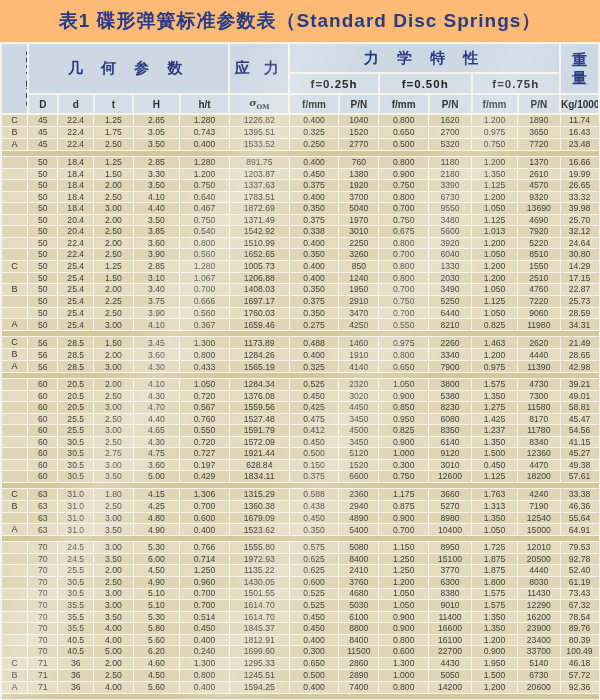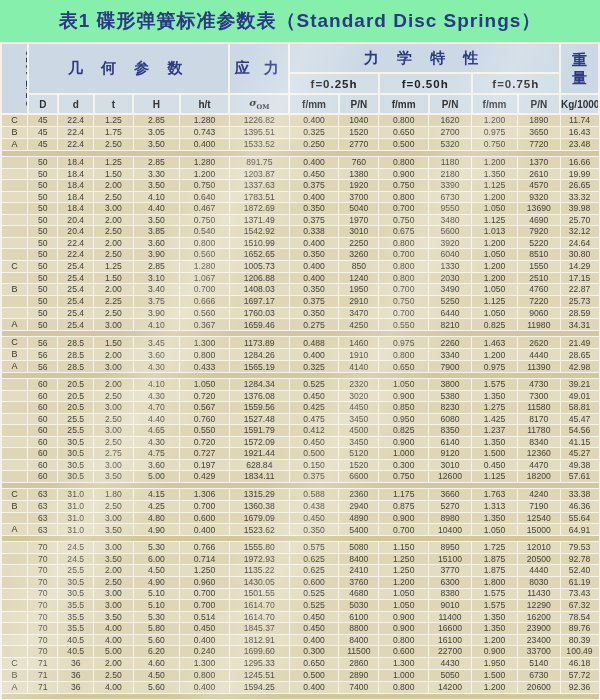--- a/index.html
+++ b/index.html
@@ -8,21 +8,21 @@
     width:600px;height:700px;
     background:#f2f1ec;
     overflow:hidden;
     font-family:"Liberation Sans", sans-serif;
   }
   .title{
     height:42px;
     display:flex;align-items:center;justify-content:center;
     font-size:19px;font-weight:bold;color:#2b3a85;
     letter-spacing:1px;
-    background:#86efac;
+    background:#fdba74;
   }
   table{
     width:600px;height:658px;
     border-collapse:collapse;table-layout:fixed;
     font-size:8.6px;color:#44423c;
   }
   th,td{
     text-align:center;vertical-align:middle;
     padding:0;overflow:hidden;white-space:nowrap;
   }

